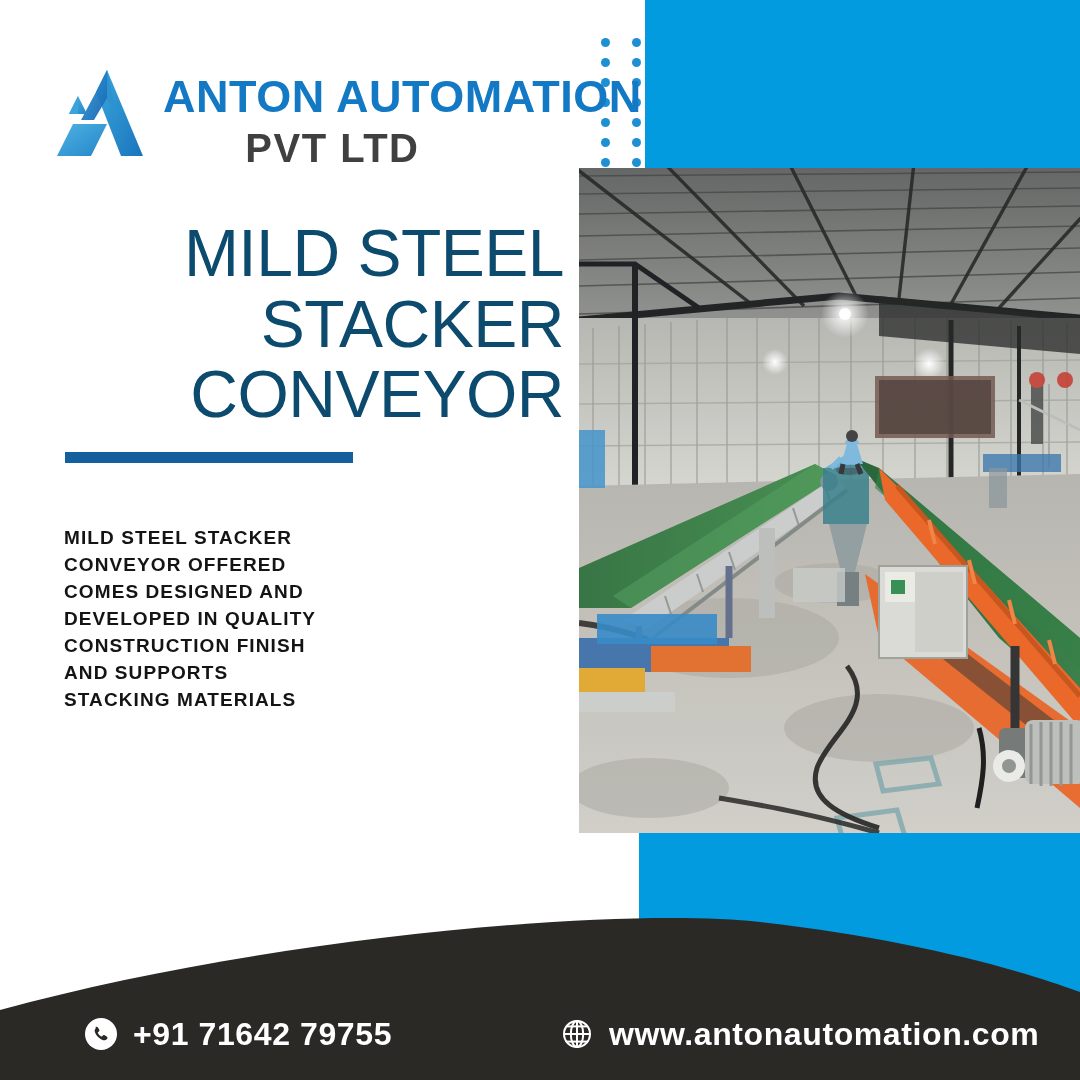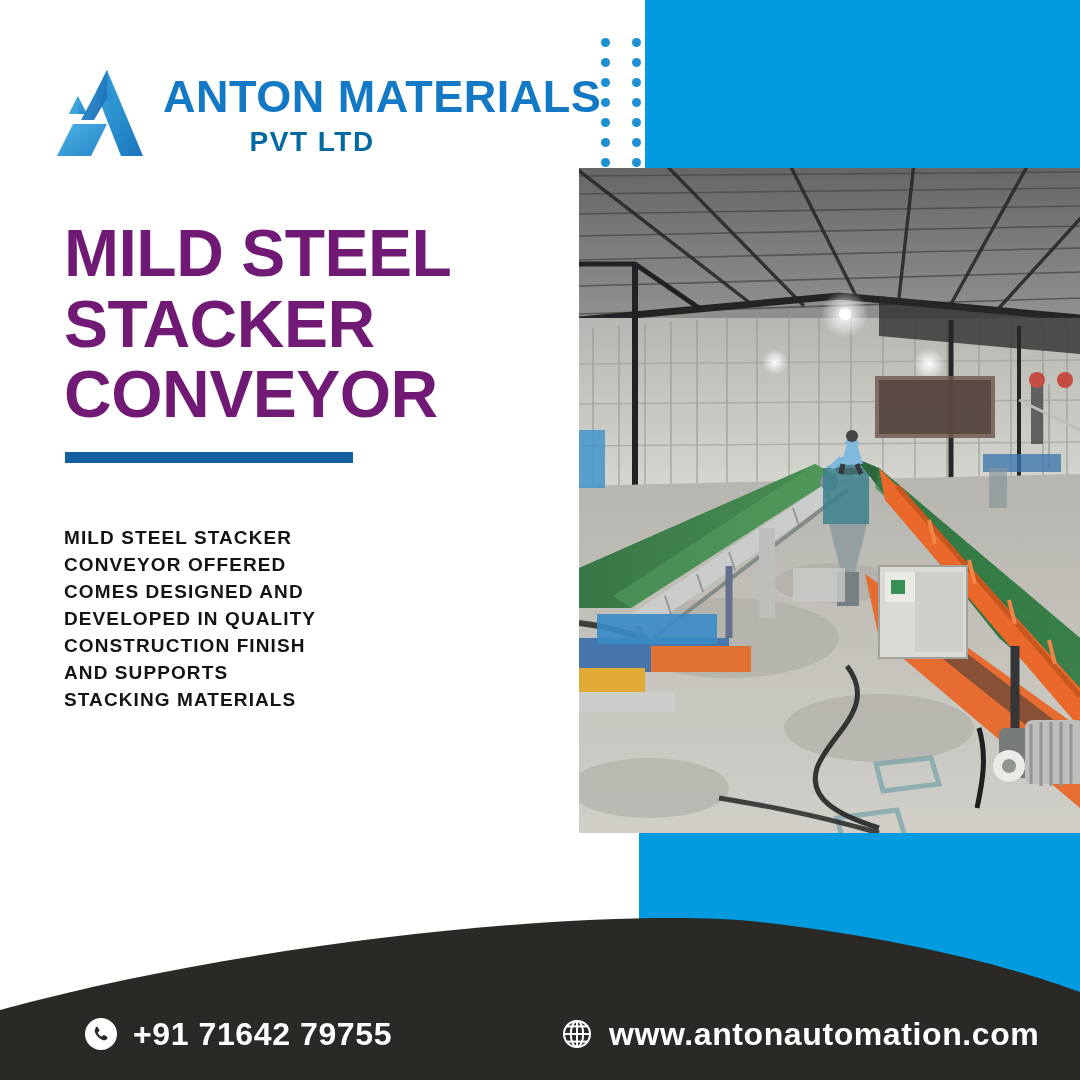--- a/index.html
+++ b/index.html
@@ -18,27 +18,27 @@
   
   .dotgrid{position:absolute;left:601px;top:38px;display:grid;
            grid-template-columns:repeat(2,31px);grid-auto-rows:20px;}
   .dotgrid i{display:block;width:9px;height:9px;border-radius:50%;background:#1f8fd4;}
 
   
   .logo-wrap{position:absolute;left:47px;top:62px;display:flex;align-items:flex-start;}
   .logo-mark{width:104px;height:100px;flex:0 0 auto;}
   .logo-text{margin-left:12px;padding-top:12px;}
   .brand-main{font-size:45px;font-weight:700;letter-spacing:.5px;color:#1479c4;line-height:1;white-space:nowrap;}
-  .brand-sub{font-size:28px;font-weight:700;letter-spacing:1.5px;color:#0369a1;line-height:1;
+  .brand-sub{font-size:40px;font-weight:700;letter-spacing:1.5px;color:#404040;line-height:1;
              text-align:center;margin-top:9px;padding-right:140px;}
 
   
   .headline{position:absolute;left:64px;top:218px;width:500px;
-            font-size:66px;font-weight:700;line-height:1.07;letter-spacing:-.5px;
-            color:#701a75;text-transform:uppercase;}
+            font-size:66px;font-weight:400;line-height:1.07;letter-spacing:-.5px;
+            color:#0c4a6e;text-transform:uppercase;text-align:right;}
   .headline span{display:block;}
   .rule{position:absolute;left:65px;top:452px;width:288px;height:11px;background:#14609e;}
 
   
   .body-copy{position:absolute;left:64px;top:525px;width:500px;
              font-size:19px;font-weight:700;line-height:1.42;letter-spacing:1.1px;
              color:#141414;text-transform:uppercase;}
   .body-copy span{display:block;white-space:nowrap;}
 
   
@@ -101,21 +101,21 @@
 
       <polygon points="60,8 49,30 34,58 47,58 60,36" fill="url(#g3)" opacity="0.95"></polygon>
       <polygon points="60,8 60,36 72,62 60,8" fill="#2d93d0"></polygon>
 
       <polygon points="22,52 40,52 31,34" fill="url(#g2)"></polygon>
       <polygon points="22,52 31,34 31,52" fill="#3ba4da"></polygon>
 
       <polygon points="10,94 26,62 60,62 44,94" fill="url(#g2)"></polygon>
     </svg>
     <div class="logo-text">
-      <div class="brand-main">ANTON MATERIALS</div>
+      <div class="brand-main">ANTON AUTOMATION</div>
       <div class="brand-sub">PVT LTD</div>
     </div>
   </div>
 
   <div class="headline">
     <span>MILD STEEL</span>
     <span>STACKER</span>
     <span>CONVEYOR</span>
   </div>
   <div class="rule"></div>

